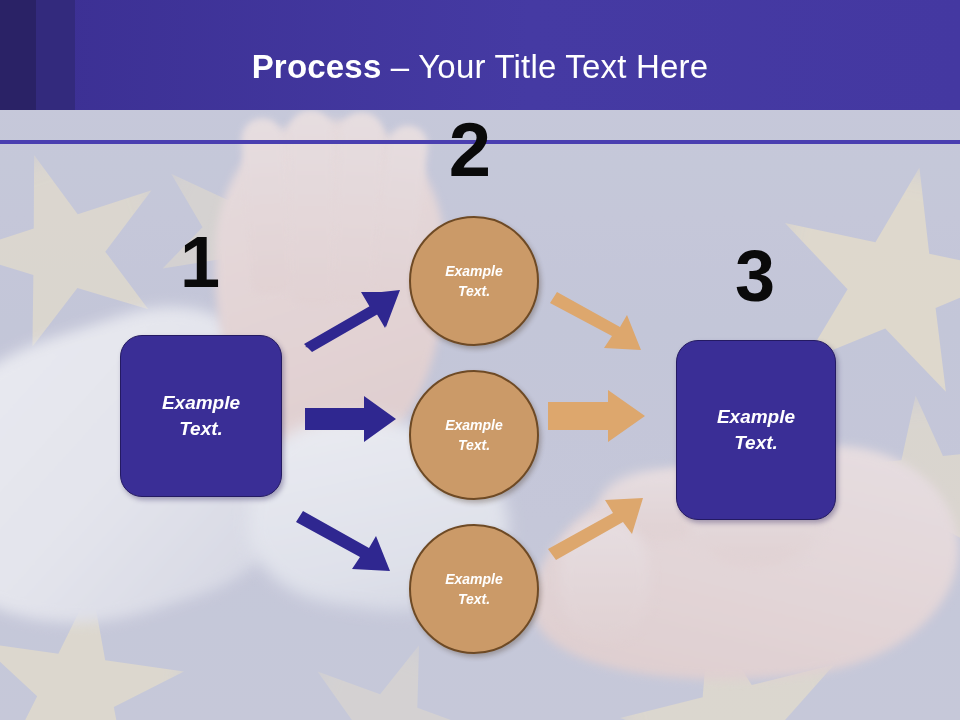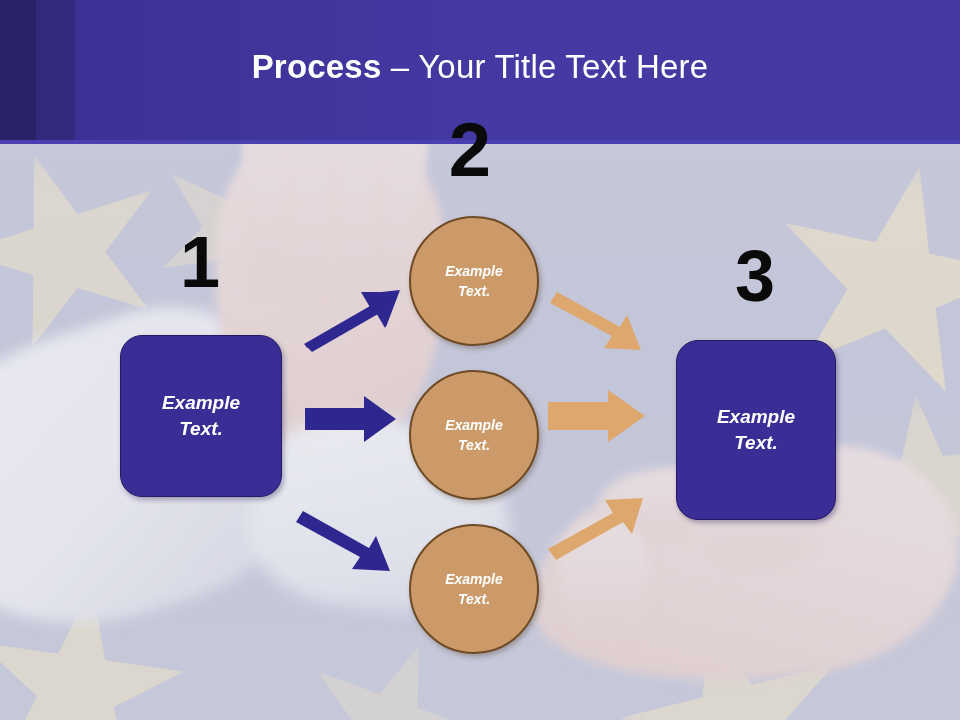--- a/index.html
+++ b/index.html
@@ -119,21 +119,21 @@
   .k3 { left: 560px; top: 520px; width: 90px; height: 120px; border-radius: 45%; }
   .bg-veil {
     position: absolute; inset: 0;
     background: rgba(197,199,218,.34);
   }
 
   
   .header {
     position: absolute;
     left: 0; top: 0;
-    width: 960px; height: 143px;
+    width: 960px; height: 110px;
     background: linear-gradient(92deg, #3b2f92 0%, #453aa3 55%, #4438a1 100%);
     overflow: hidden;
   }
   .header-band-a {
     position: absolute; left: 0; top: 0;
     width: 36px; height: 143px;
     background: #2a2266;
   }
   .header-band-b {
     position: absolute; left: 36px; top: 0;

